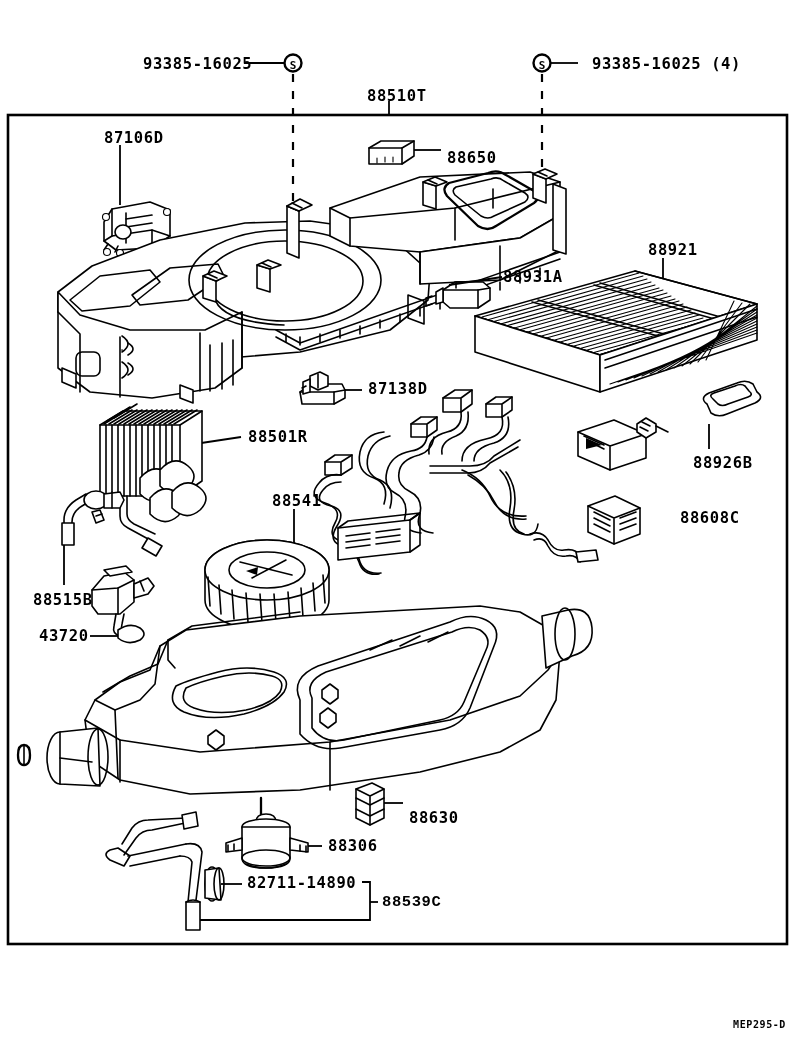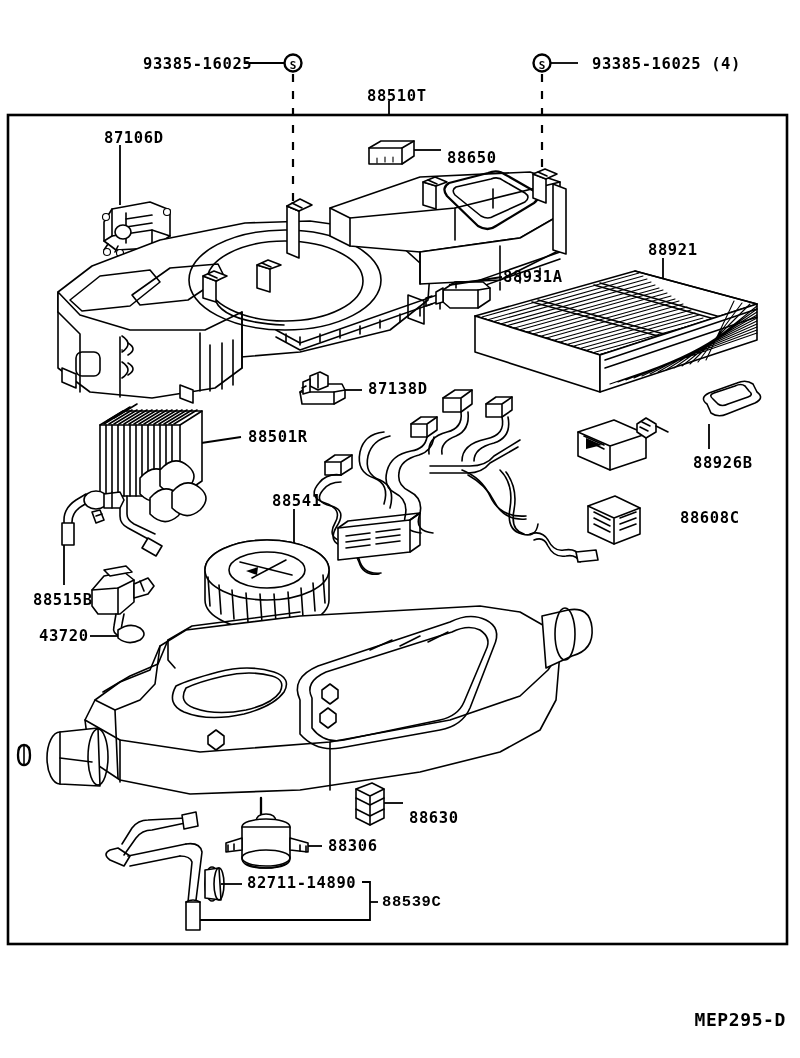--- a/index.html
+++ b/index.html
@@ -35,21 +35,21 @@
     letter-spacing: 0.6px;
     color: #000000;
     white-space: nowrap;
     line-height: 1;
   }
   .code {
     position: absolute;
     right: 14px;
     bottom: 28px;
     font-family: "DejaVu Sans Mono", "Liberation Mono", monospace;
-    font-size: 18px;
+    font-size: 10px;
     font-weight: bold;
     letter-spacing: 0.6px;
     color: #000;
   }
 </style>
 </head>
 <body>
 
 <div id="sheet">
 

